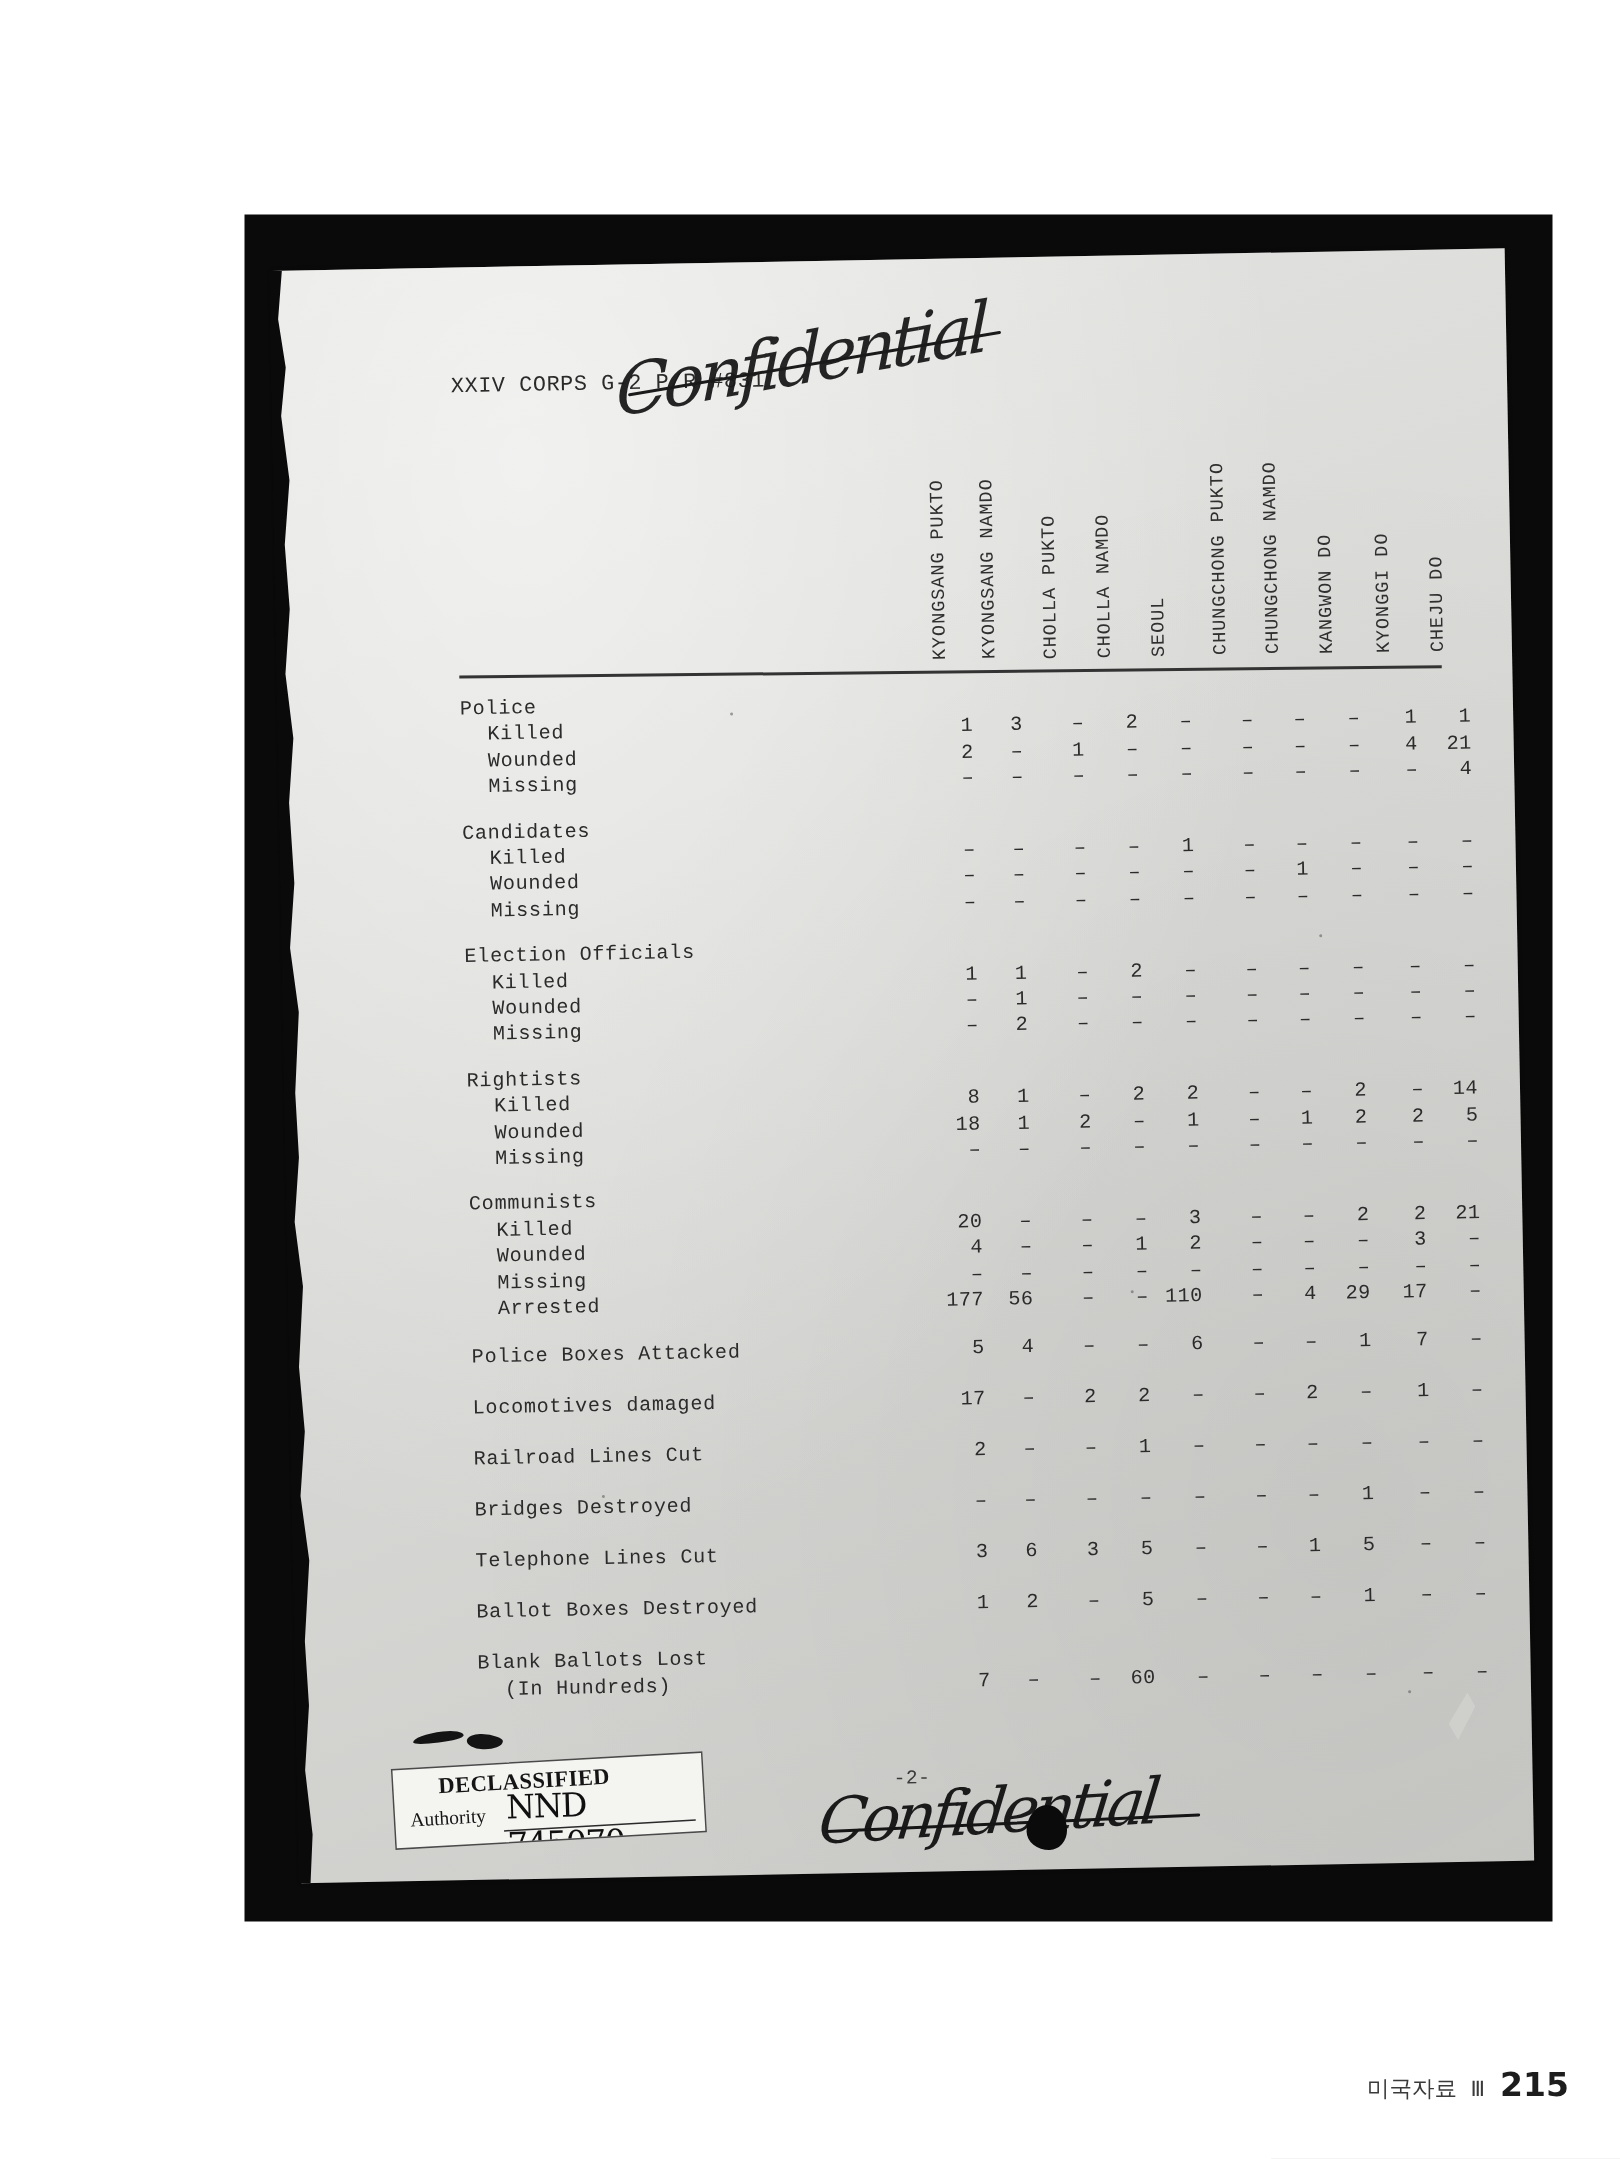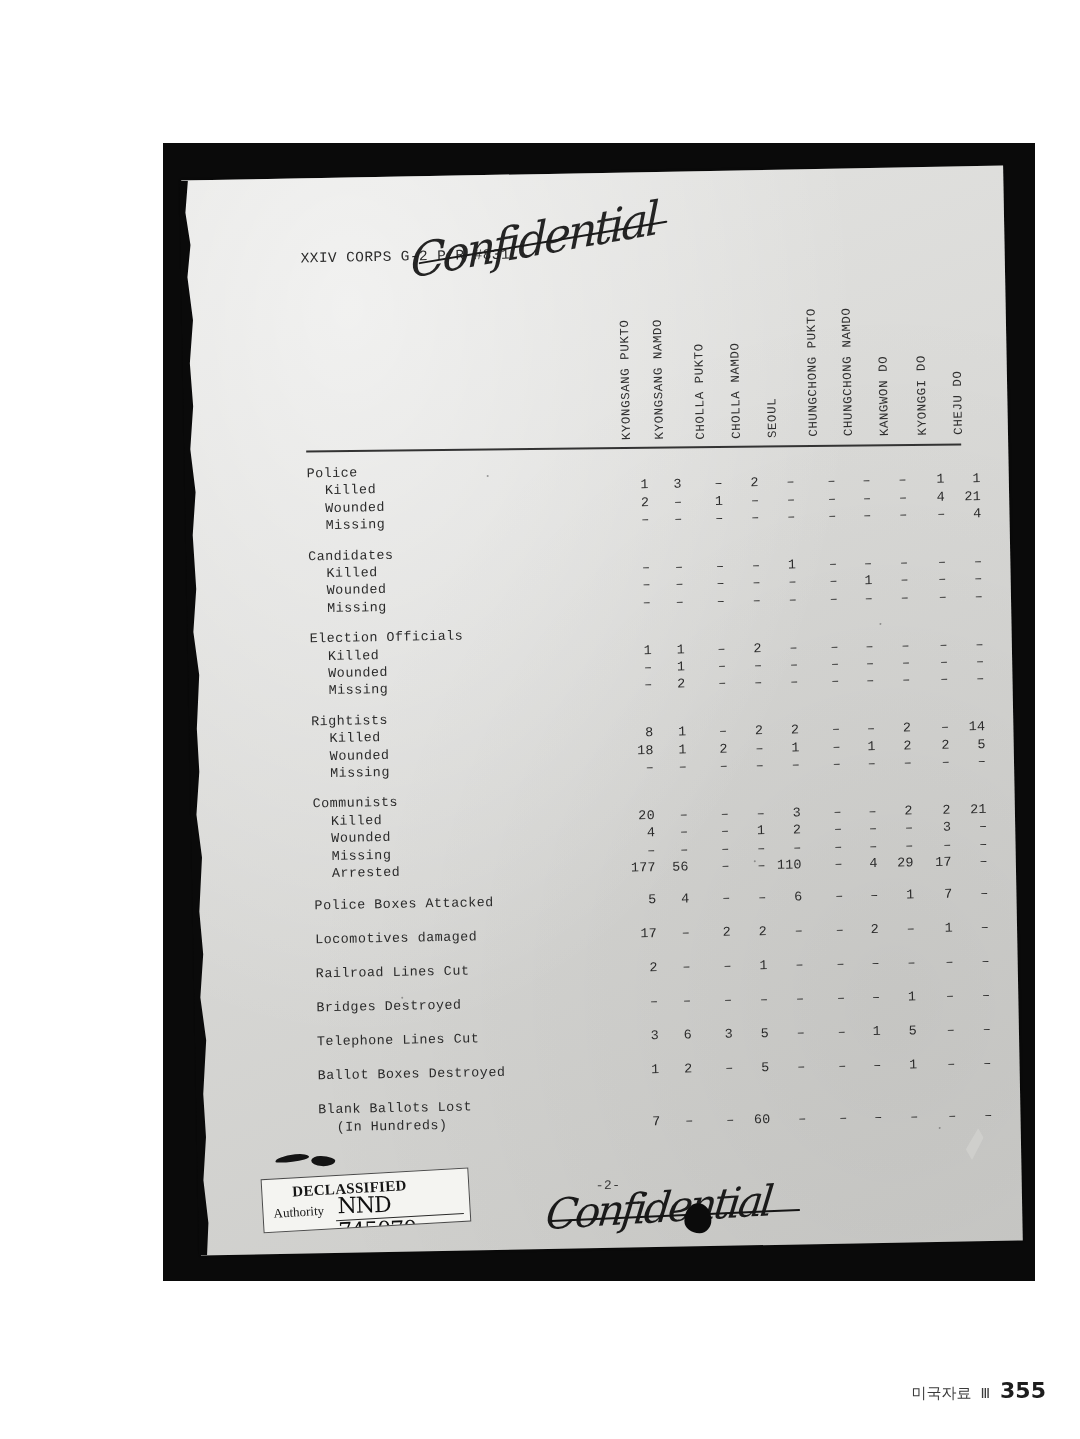--- a/index.html
+++ b/index.html
@@ -695,14 +695,14 @@
     <div class="speck" style="left:205px;top:820px;width:2px;height:2px;"></div>
     <div class="speck" style="left:740px;top:960px;width:2px;height:2px;"></div>
   </div>
 
   <div id="paper-fragment"></div>
 </div>
 
 <div id="footer">
   <span id="footer-label">미국자료</span>
   <span id="footer-vol">Ⅲ</span>
-  <span id="footer-page">355</span>
+  <span id="footer-page">215</span>
 </div>
 
 </body></html>

